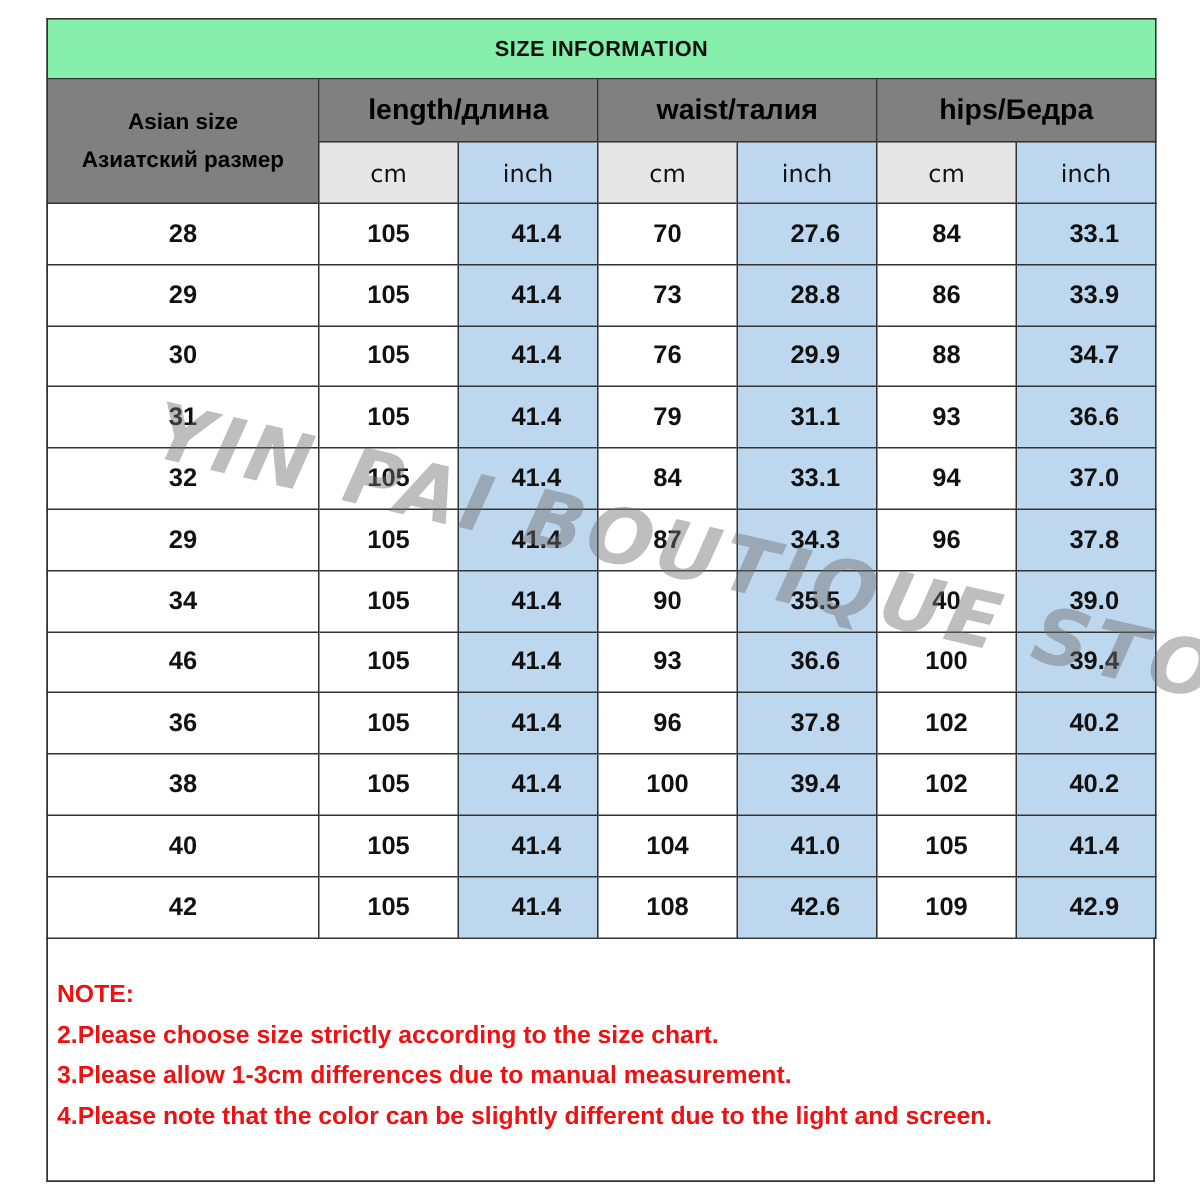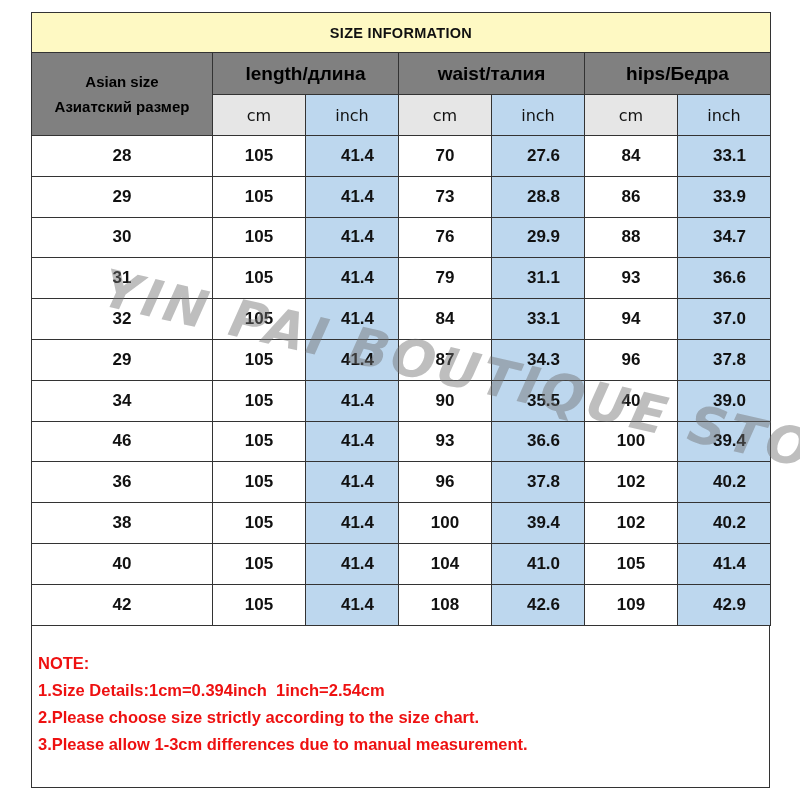--- a/index.html
+++ b/index.html
@@ -1,20 +1,20 @@
 <!DOCTYPE html>
 <html><head>
   <meta charset="utf-8">
   <style>
     html, body { margin: 0; padding: 0; background: #ffffff; }
     body { width: 800px; height: 800px; position: relative; overflow: hidden; font-family: "Liberation Sans", sans-serif; }
     .sheet { position: absolute; left: 31px; top: 12px; width: 739px; height: 776px; border: 1.5px solid #333; box-sizing: border-box; background: #fff; }
     table.size { position: absolute; left: 31px; top: 12px; width: 739px; border-collapse: collapse; table-layout: fixed; }
     table.size td, table.size th { border: 1.5px solid #333; text-align: center; padding: 0; box-sizing: border-box; }
-    .title-row td { height: 40px; font-weight: bold; font-size: 14.5px; letter-spacing: 0.3px; color: #111; background: #fef9c3; }
+    .title-row td { height: 40px; font-weight: bold; font-size: 14.5px; letter-spacing: 0.3px; color: #111; background: #86efac; }
     .head1 th { height: 42px; background: #808080; color: #000000; font-weight: bold; }
     .head1 th.group { font-size: 19px; }
     .head1 th.asian { font-size: 15px; line-height: 25px; }
     .head2 th { height: 41px; font-weight: normal; font-family: "DejaVu Sans", sans-serif; font-size: 16px; color: #111; }
     .unit-cm { background: #e6e6e6; }
     .unit-inch { background: #bdd7ee; }
     tbody td { height: 40.8px; font-family: "Liberation Sans", sans-serif; font-size: 17px; color: #111; font-weight: bold; }
     tbody td.inch { background: #bdd7ee; padding-left: 11px; }
     .notes { position: absolute; left: 31px; top: 625px; width: 739px; height: 163px; border: 1.5px solid #333; border-top: none; box-sizing: border-box; padding: 25px 0 0 6px; }
     .notes div { color: #ee1111; font-family: "Liberation Sans", sans-serif; font-size: 16.5px; font-weight: bold; line-height: 27px; white-space: pre; }
@@ -164,18 +164,18 @@
         <td>108</td>
         <td class="inch">42.6</td>
         <td>109</td>
         <td class="inch">42.9</td>
       </tr>
     </tbody>
 </table>
 
 <div class="notes">
   <div>NOTE:</div>
-  <div>1.Size Details:1cm=0.394inch  1inch=2.54cm</div>
   <div>2.Please choose size strictly according to the size chart.</div>
   <div>3.Please allow 1-3cm differences due to manual measurement.</div>
+  <div>4.Please note that the color can be slightly different due to the light and screen.</div>
 </div>
 
 <div class="watermark">YIN PAI BOUTIQUE STORE</div>
 
 </body></html>

